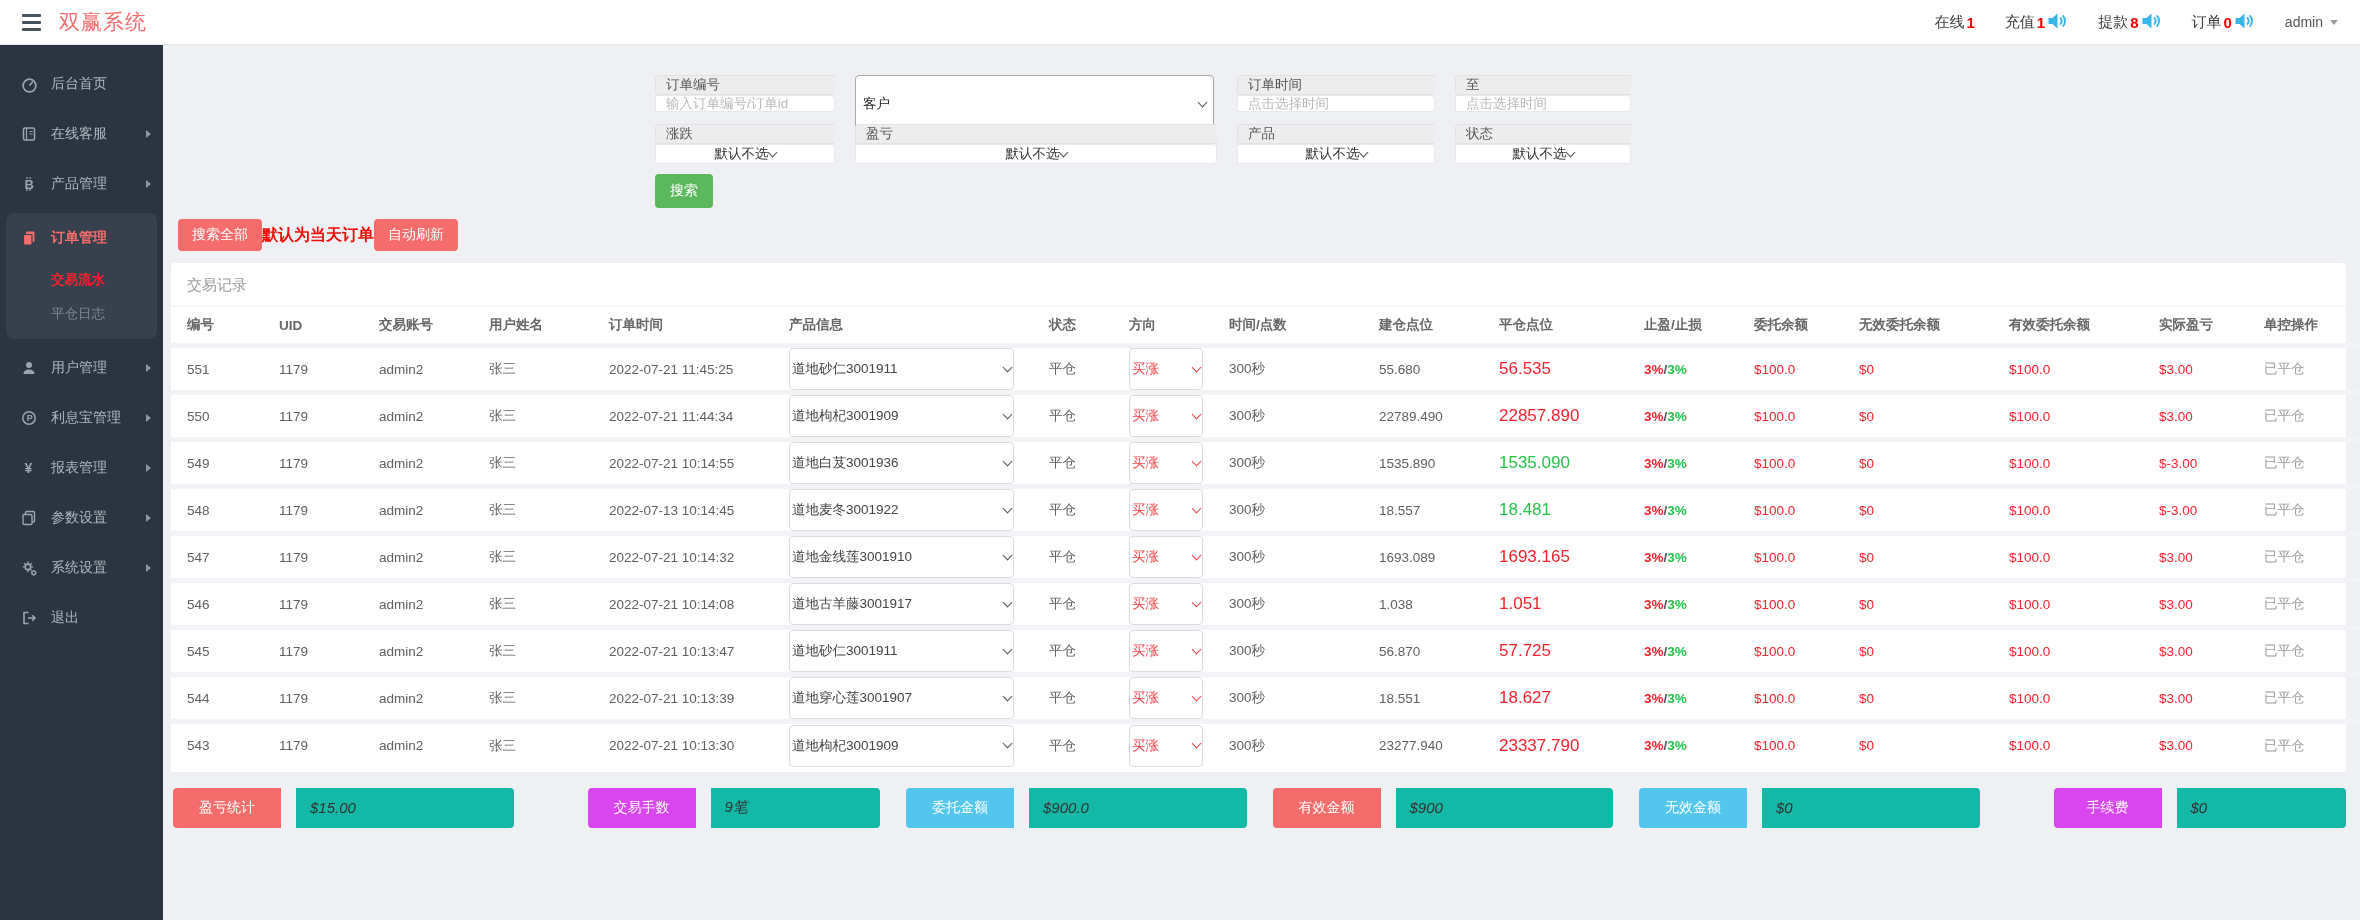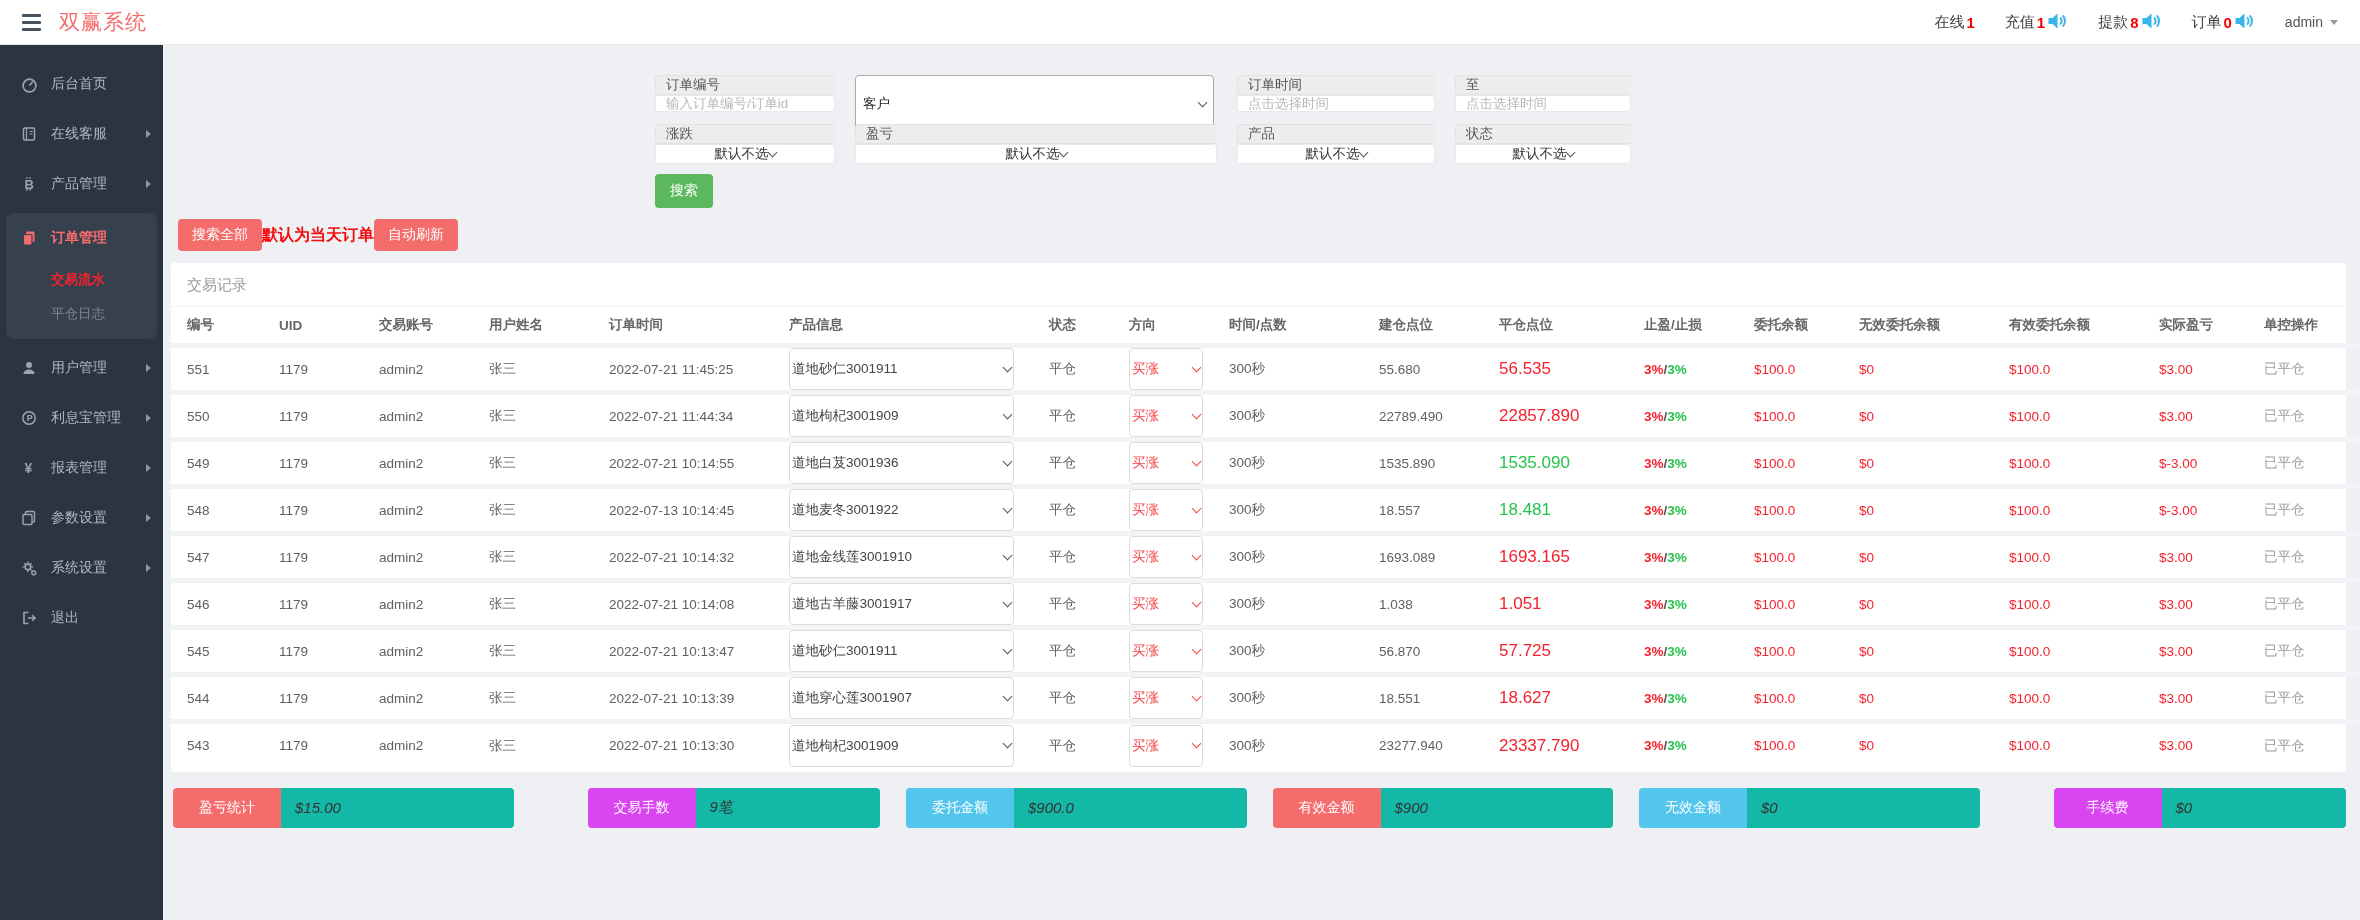--- a/index.html
+++ b/index.html
@@ -78,21 +78,21 @@
   .mini-select.dir .chevron { border-color:#f5454a; }
   .close-val { font-size:17px; font-weight:500; }
   .up { color:#f5222d; } .down { color:#27c24c; }
   .sl-red { color:#f5222d; font-weight:bold; } .sl-green { color:#27c24c; font-weight:bold; }
   .sl-sep { color:#555; font-weight:bold; }
   .money { color:#f5222d; }
   .muted { color:#9b9b9b; }
 
   
   .summary { display:flex; gap:26px; margin:16px 14px 0 10px; }
-  .sgroup { flex:1; display:flex; height:40px; }
+  .sgroup { flex:1; display:flex; height:40px;gap:15px; }
   .slabel { width:108px; display:flex; align-items:center; justify-content:center;
     color:#fff; font-size:14px; border-radius:4px 0 0 4px; flex-shrink:0; }
   .tone-red { background:#f56c6c; } .tone-dark { background:#d946ef;margin-left:48px; } .tone-blue { background:#54c6ee; }
   .svalue { flex:1; background:#14b8a6; border-radius:0 4px 4px 0; display:flex; align-items:center;
     padding-left:14px; font-size:15px; color:#333;font-style:italic; }
 </style>
 </head>
 <body>
 
 <div class="topbar">

